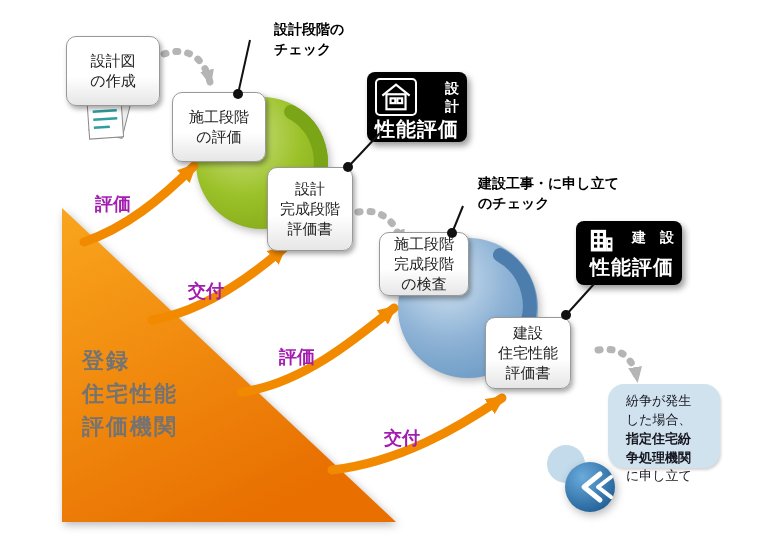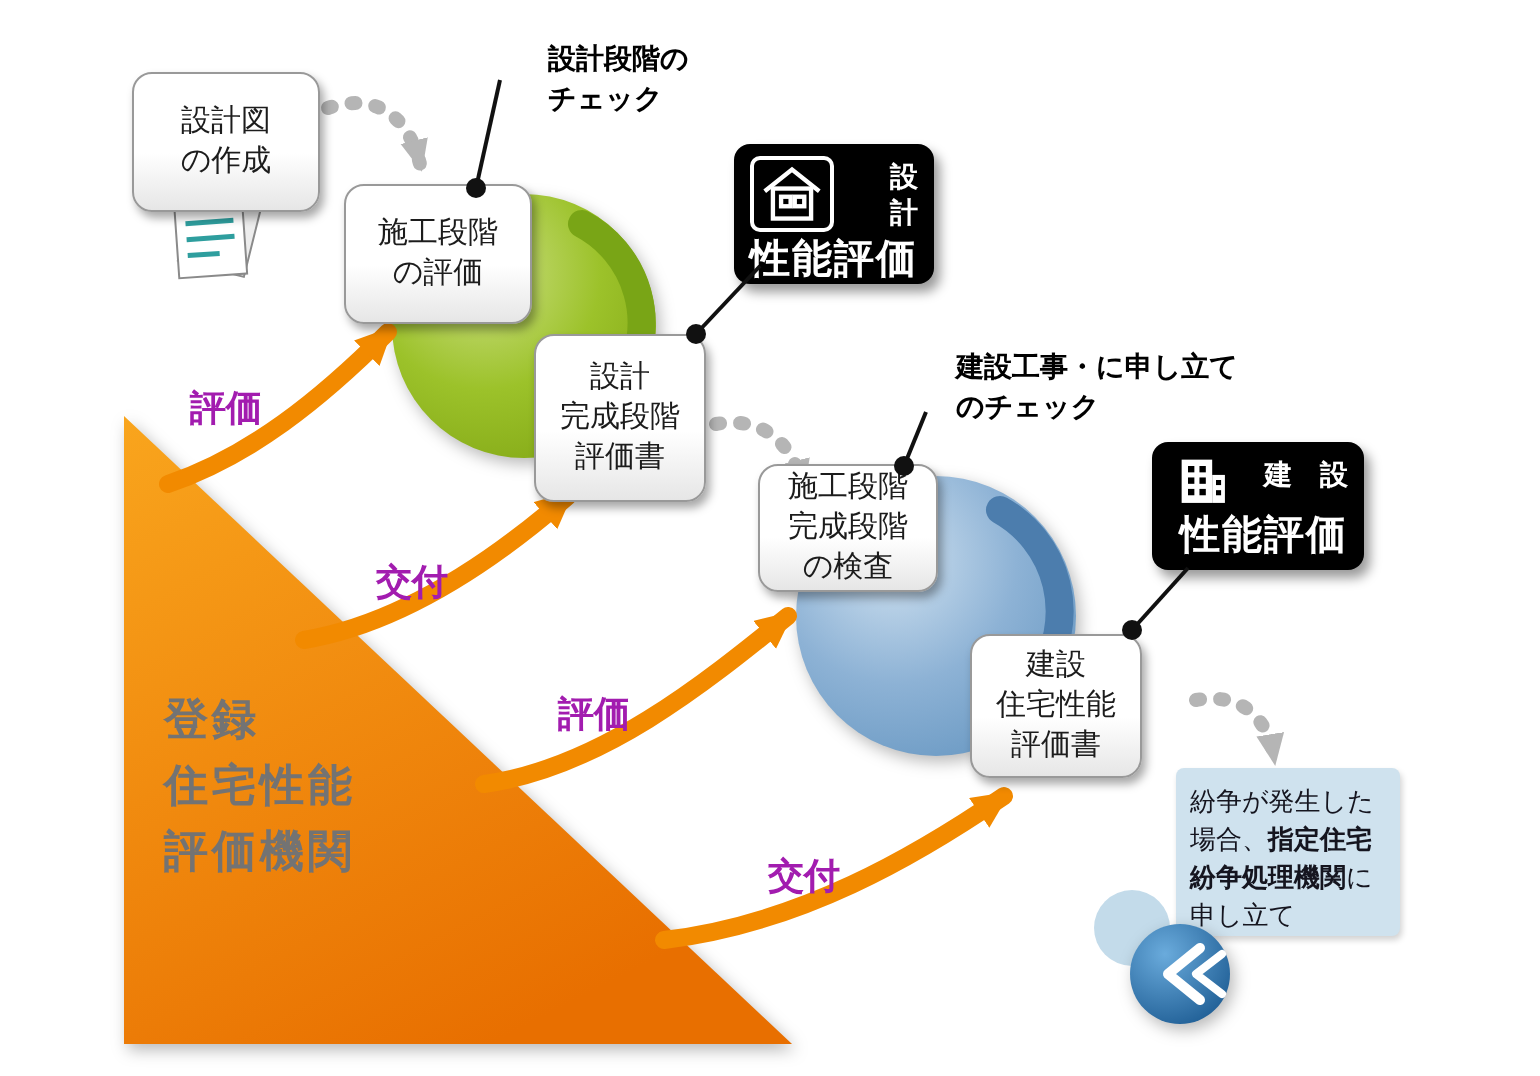--- a/index.html
+++ b/index.html
@@ -48,22 +48,22 @@
          padding:5px 8px;column-gap:8px;}
   .badge .cat{font-weight:bold;font-size:14px;text-align:right;align-self:start;padding-top:3px;}
   .badge .lbl{grid-column:1 / span 2;font-weight:bold;font-size:20px;letter-spacing:1px;
               text-align:right;}
   .badge .icon-frame{display:flex;align-items:center;justify-content:center;}
   .frame{border:2px solid #fff;border-radius:5px;padding:2px;}
   .org{position:absolute;z-index:1;font-family:"DejaVu Serif","Liberation Serif",serif;
        font-weight:bold;font-size:22px;line-height:1.5;letter-spacing:2px;color:#737373;
        white-space:pre-line;}
   .dispute{position:absolute;z-index:1;box-sizing:border-box;background:var(--dispute-bg,#cfe2ee);
-           border-radius:4px;padding:8px 7px;font-size:13px;line-height:1.45;color:#15151f;
-           box-shadow:1px 2px 3px rgba(0,0,0,.18);}
+           border-radius:16px;padding:8px 18px;font-size:13px;line-height:1.45;color:#15151f;
+           box-shadow:1px 2px 3px rgba(0,0,0,.18);margin-left:20px;}
   .dispute strong{font-weight:bold;}
   .papers{position:absolute;z-index:1;}
 </style>
 </head>
 <body>
 
 <div class="stage">
 
   <svg class="layer bg" viewBox="0 0 770 538">
     <defs>

